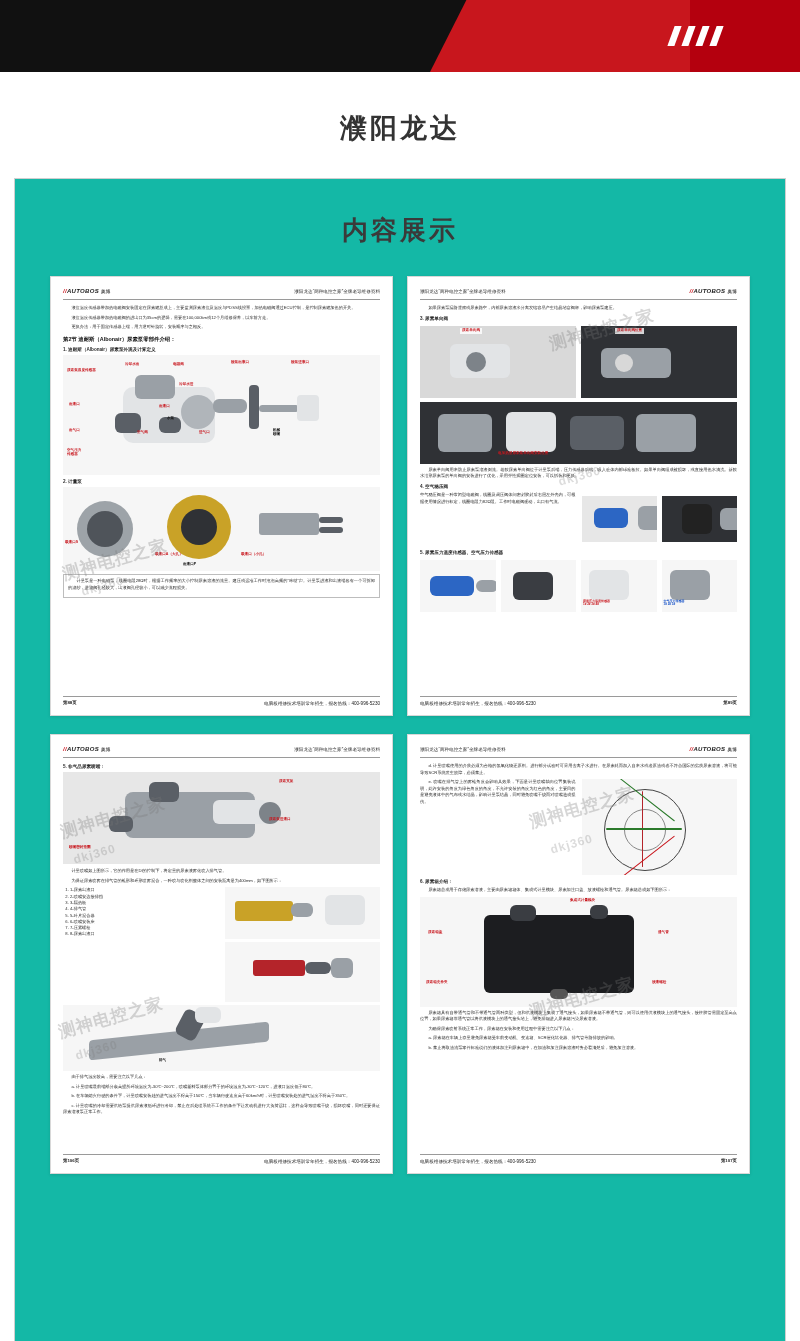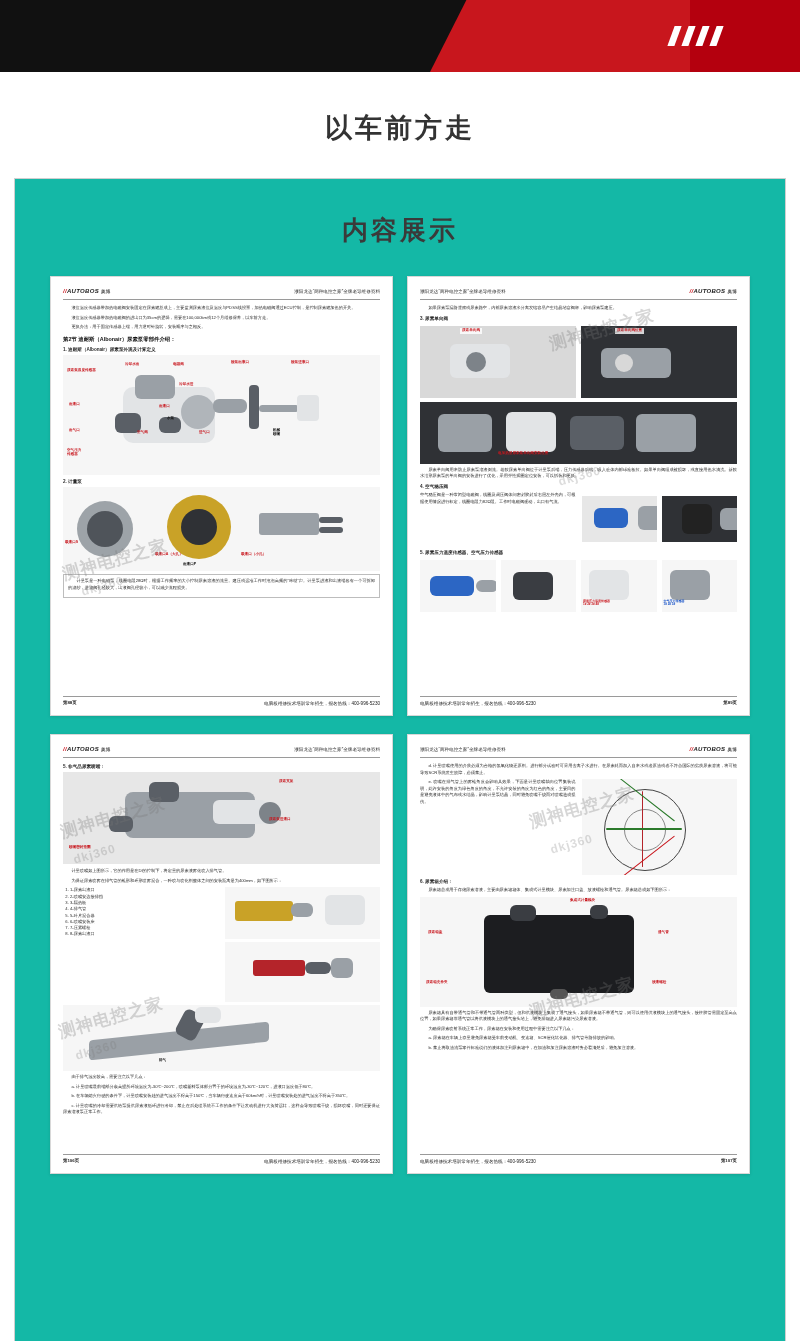--- a/index.html
+++ b/index.html
@@ -185,21 +185,21 @@
     <div class="banner-black"></div>
     <div class="banner-red-wedge"></div>
     <div class="slashes">
       <i></i>
         <i></i>
         <i></i>
         <i></i>
     </div>
   </div>
 
-  <div class="title-1">以车前方走</div>
+  <div class="title-1">濮阳龙达</div>
 
   <div class="frame">
     <div class="title-2">内容展示</div>
 
     <div class="scan-grid">
 
       <div class="scan">
         <div class="scan-hd">
           <div class="logo">
             <span class="mark">//</span><span>AUTOBOS</span><span class="logo-cn">奥博</span>

